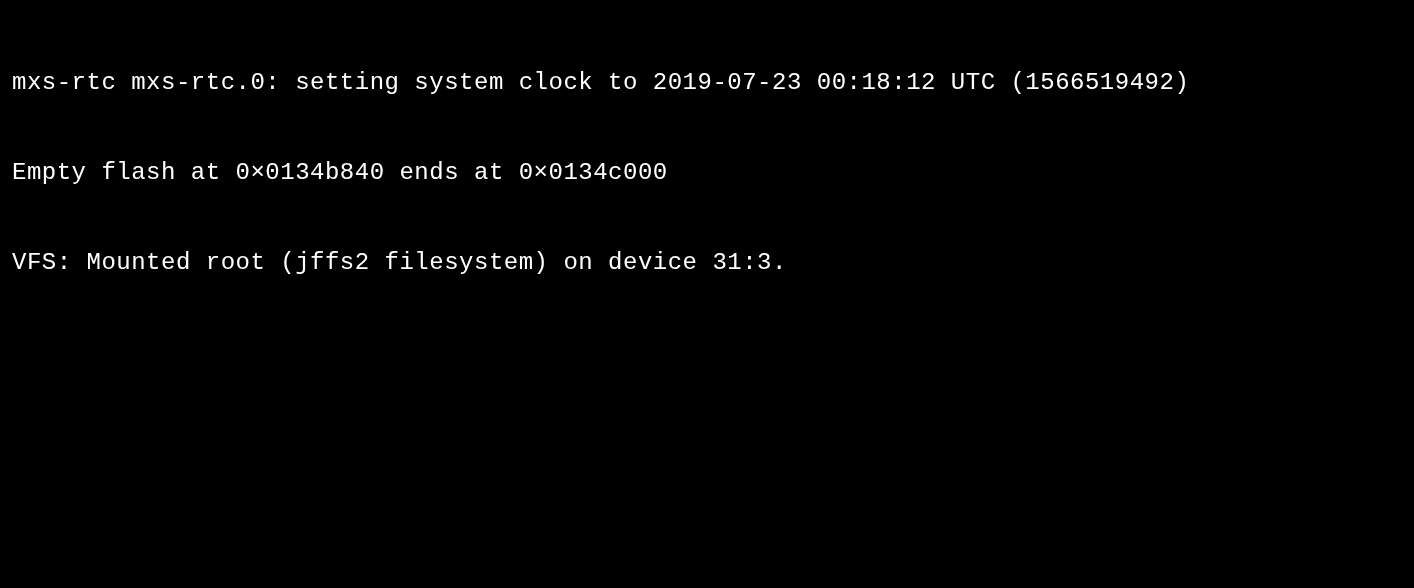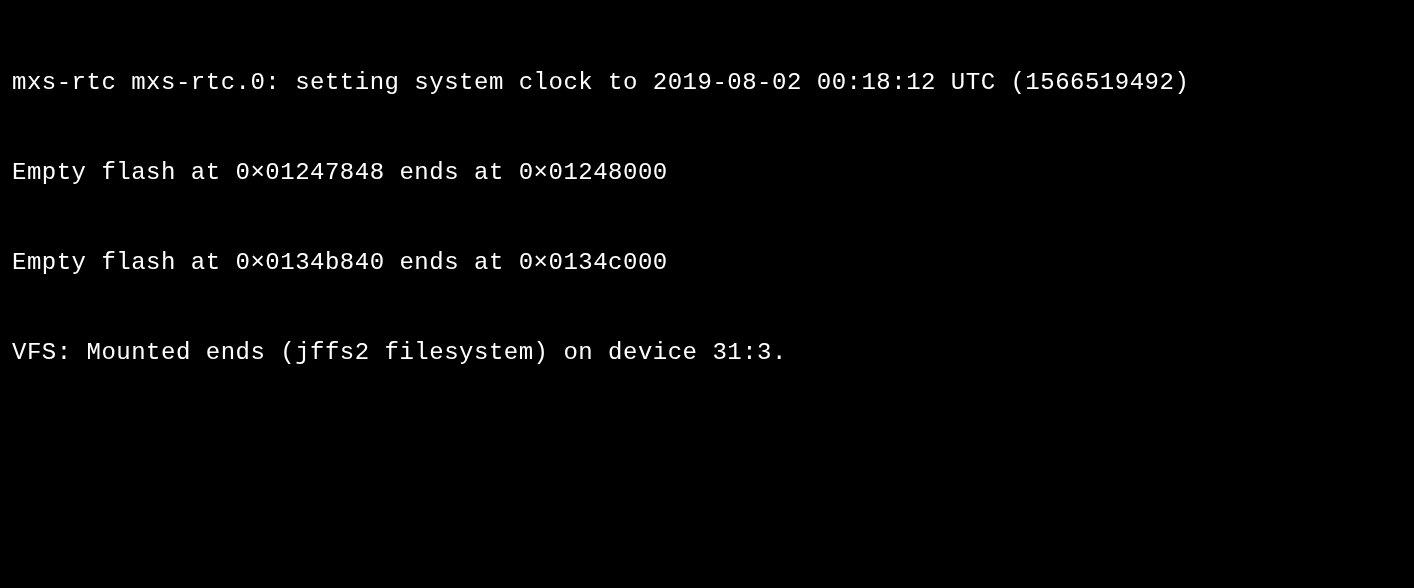--- a/index.html
+++ b/index.html
@@ -25,24 +25,23 @@
     }
     .line {
       display: block;
       min-height: 1.25em;
     }
   </style>
 </head>
 <body>
 
 <div class="terminal">
-  <span class="line">mxs-rtc mxs-rtc.0: setting system clock to 2019-08-02 00:18:12 UTC (1566519492)</span>
-  <span class="line">Empty flash at 0×01247848 ends at 0×01248000</span>
+  <span class="line">mxs-rtc mxs-rtc.0: setting system clock to 2019-07-23 00:18:12 UTC (1566519492)</span>
   <span class="line">Empty flash at 0×0134b840 ends at 0×0134c000</span>
-  <span class="line">VFS: Mounted ends (jffs2 filesystem) on device 31:3.</span>
+  <span class="line">VFS: Mounted root (jffs2 filesystem) on device 31:3.</span>
   
   
   
   
   
   
   
   
   
   

